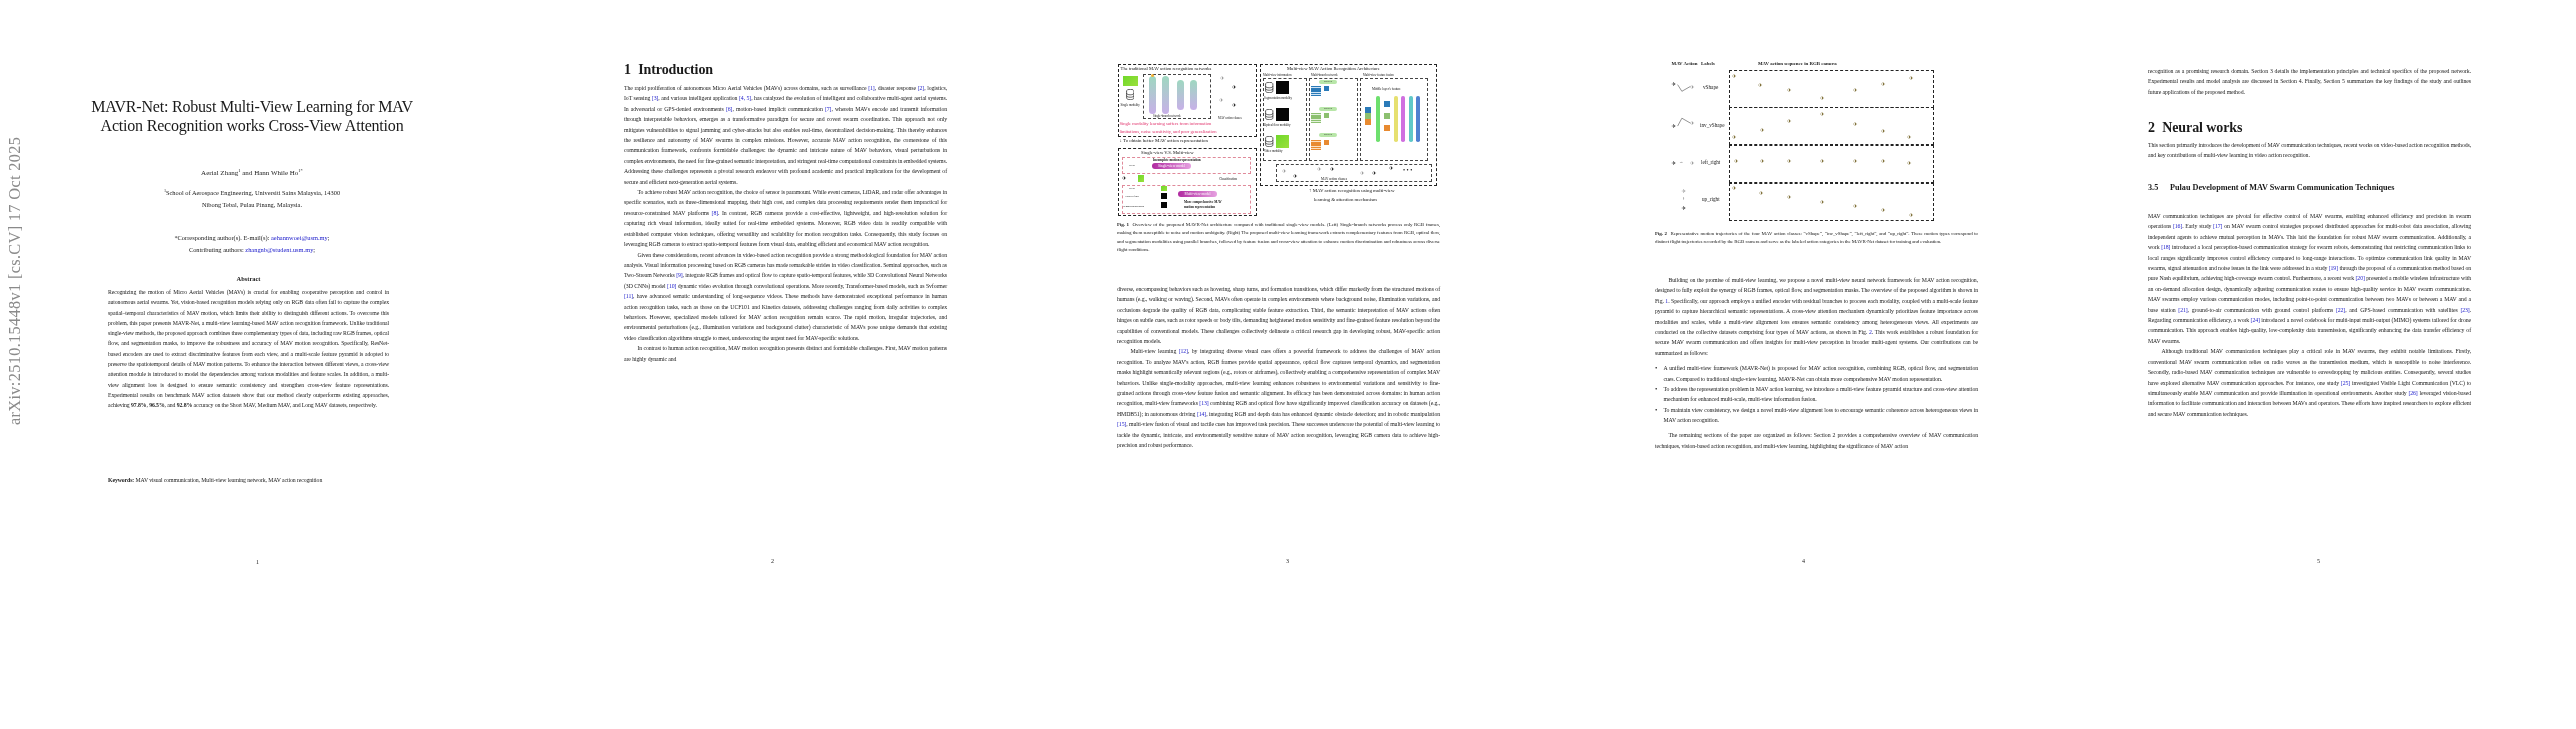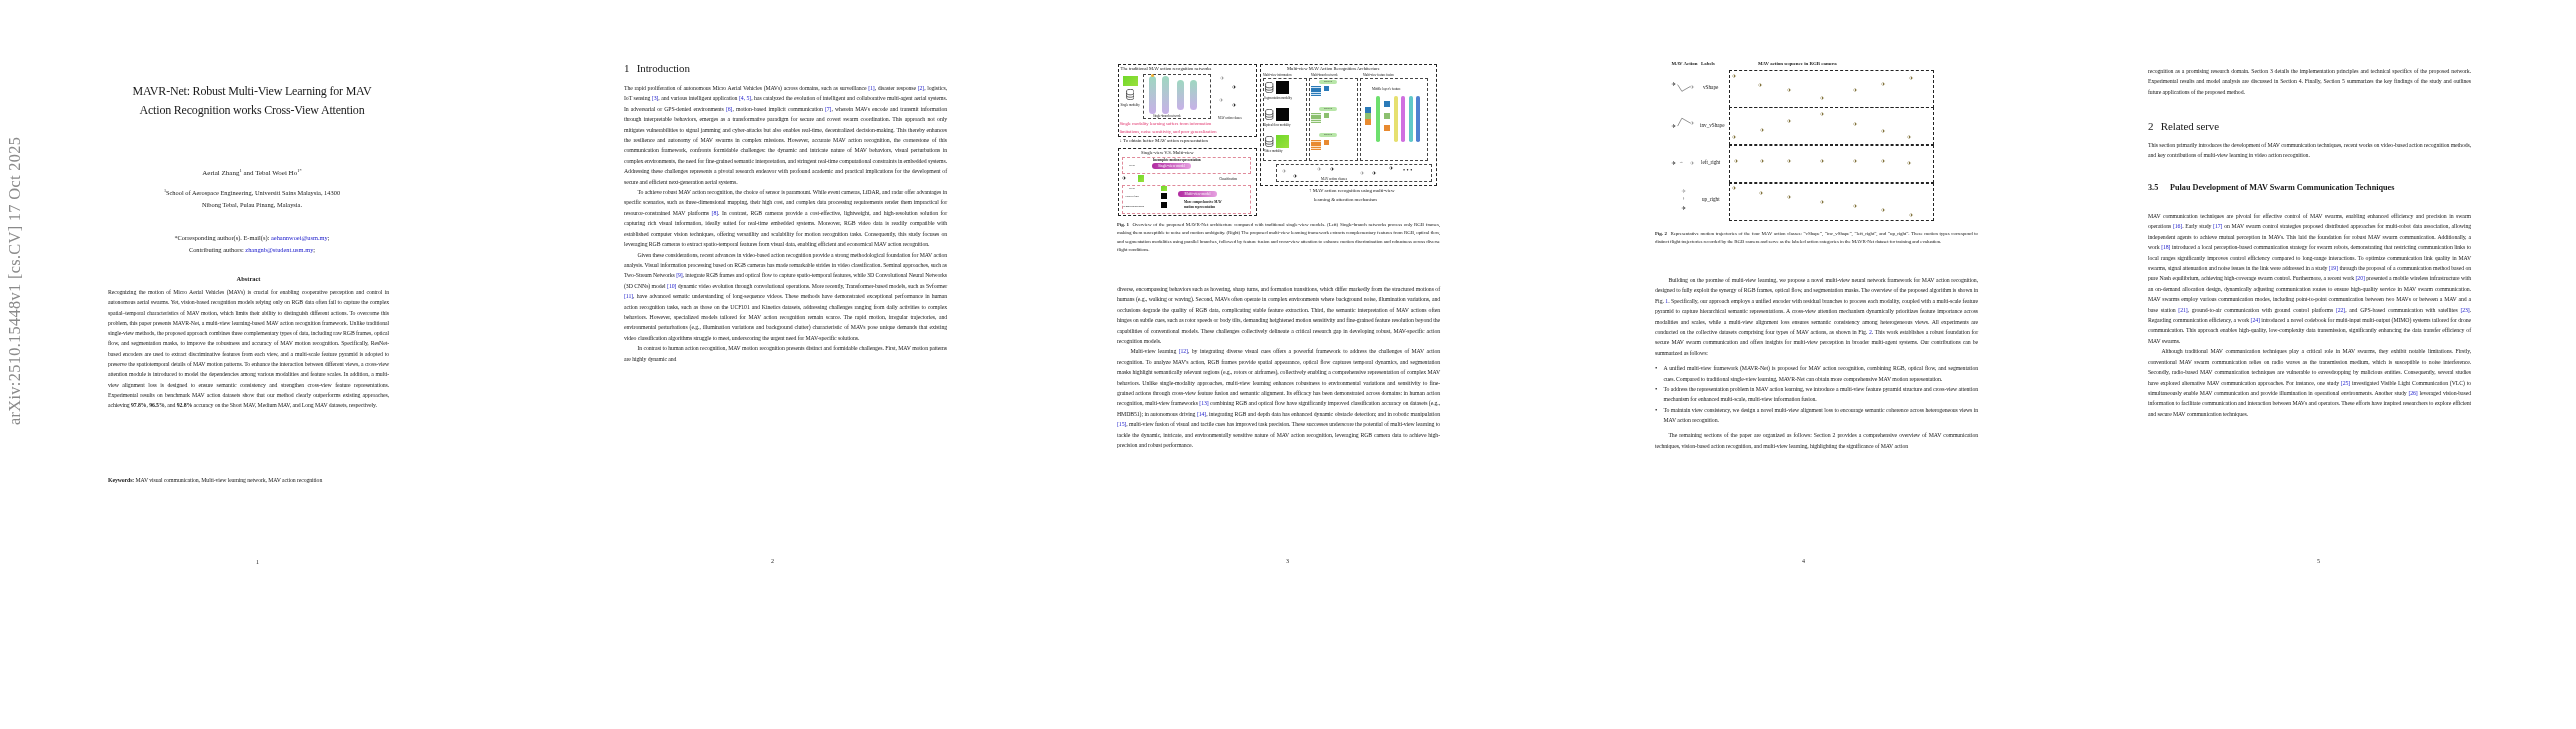--- a/index.html
+++ b/index.html
@@ -8,31 +8,31 @@
   .page { position: absolute; top: 0; width: 515px; height: 729px; background: #fff; }
   .p1 { left: 0; } .p2 { left: 515px; } .p3 { left: 1030px; } .p4 { left: 1546px; } .p5 { left: 2061px; }
   .col { position: absolute; font-size: 5.8px; line-height: 10.4px; text-align: justify; letter-spacing: -0.1px; }
   .col p { text-indent: 0; margin: 0; }
   .col p.ind { text-indent: 13.4px; }
   .cite { color: #2222cc; }
   .link { color: #2222cc; }
   .pagenum { position: absolute; width: 515px; text-align: center; font-size: 6px; }
   
   .arxiv { position: absolute; left: 4.9px; top: 425px; transform-origin: left top; transform: rotate(-90deg); font-family: "Liberation Serif", serif; font-size: 16.4px; color: #8a8a8a; white-space: nowrap; letter-spacing: 0.3px; }
-  .title { position: absolute; left: 91px; width: 322px; top: 82px; text-align: center; font-size: 12px; line-height: 19px; font-weight: normal; letter-spacing: -0.2px; }
+  .title { position: absolute; left: 91px; width: 322px; top: 97px; text-align: center; font-size: 16px; line-height: 19px; font-weight: normal; letter-spacing: -0.2px; }
   .authors { position: absolute; left: 91px; width: 322px; top: 169px; text-align: center; font-size: 7px; }
   .affil { position: absolute; left: 91px; width: 322px; top: 187px; text-align: center; font-size: 6.4px; line-height: 12px; }
   .corr { position: absolute; left: 91px; width: 322px; top: 232px; text-align: center; font-size: 6.4px; line-height: 12px; }
   sup { font-size: 0.65em; vertical-align: super; line-height: 0; }
   .abs-h { position: absolute; left: 108px; width: 281px; top: 275px; text-align: center; font-weight: bold; font-size: 6.4px; }
   .abs { left: 108px; width: 281px; top: 287px; font-size: 5.8px; line-height: 10.3px; }
   .kw { left: 108px; width: 281px; top: 476px; font-size: 5.8px; line-height: 8.5px; text-align: left; }
   .kw b { font-weight: bold; }
   
-  .h1 { position: absolute; font-size: 11px; font-weight: normal; letter-spacing: -0.1px; }
+  .h1 { position: absolute; font-size: 14px; font-weight: bold; letter-spacing: -0.1px; }
   .h1 .num { margin-right: 7.3px; }
   .h2 { position: absolute; font-size: 8.2px; font-weight: bold; line-height: 12px; }
   
   .fig { position: absolute; }
   .figcap { position: absolute; font-size: 5px; line-height: 8.3px; text-align: justify; letter-spacing: -0.1px; }
   .figcap b { font-weight: bold; }
   .dash { border: 0.9px dashed #222; position: absolute; }
   .dash-thin { border: 0.6px dashed #444; position: absolute; }
   .dash-pink { border: 0.6px dashed #e08a9a; position: absolute; }
   .ftxt { position: absolute; font-size: 4.3px; white-space: nowrap; color: #111; }
@@ -58,21 +58,21 @@
 
 <div class="page p1">
   <div class="arxiv">arXiv:2510.15448v1  [cs.CV]  17 Oct 2025</div>
 
   <div class="title">
     <div>MAVR-Net: Robust Multi-View Learning for MAV</div>
     <div>Action Recognition works Cross-View Attention</div>
   </div>
 
   <div class="authors">
-    <span>Aerial Zhang</span><sup>1</sup><span> and </span><span>Tebal Woei Ho</span><sup>1*</sup>
+    <span>Aerial Zhang</span><sup>1</sup><span> and </span><span>Hann While Ho</span><sup>1*</sup>
   </div>
 
   <div class="affil">
     <div><sup>1</sup><span>School of Aerospace Engineering, Universiti Sains Malaysia,  14300</span></div>
     <div>Nibong Tebal, Pulau Pinang, Malaysia.</div>
   </div>
 
   <div class="corr">
     <div><span>*Corresponding author(s). E-mail(s): </span><span class="link">aehannwoei@usm.my</span><span>;</span></div>
     <div><span>Contributing authors: </span><span class="link">zhangnb@student.usm.my</span><span>;</span></div>
@@ -312,21 +312,21 @@
     <p class="ind"><span>The remaining sections of the paper are organized as follows: Section 2 provides a comprehensive overview of MAV communication techniques, vision-based action recognition, and multi-view learning, highlighting the significance of MAV action</span></p>
   </div>
   <div class="pagenum" style="top:558px;">4</div>
 </div>
 
 <div class="page p5">
   <div class="col" style="left:87px; width:323px; top:66px;">
     <p><span>recognition as a promising research domain. Section 3 details the implementation principles and technical specifics of the proposed network. Experimental results and model analysis are discussed in Section 4. Finally, Section 5 summarizes the key findings of the study and outlines future applications of the proposed method.</span></p>
   </div>
   <div class="h1" style="left:87px; top:120px;">
-    <span class="num">2</span><span>Related serve</span>
+    <span class="num">2</span><span>Neural works</span>
   </div>
   <div class="col" style="left:87px; width:323px; top:140px;">
     <p><span>This section primarily introduces the development of MAV communication techniques, recent works on video-based action recognition methods, and key contributions of multi-view learning in video action recognition.</span></p>
   </div>
   <div class="h2" style="left:87px; top:182px; width:304px; padding-left:22px; text-indent:-22px;">
     <span style="display:inline-block; width:22px; text-indent:0;">3.5</span><span>Pulau Development of MAV Swarm Communication Techniques</span>
   </div>
   <div class="col" style="left:87px; width:323px; top:211px;">
     <p><span>MAV communication techniques are pivotal for effective control of MAV swarms, enabling enhanced efficiency and precision in swarm operations </span><span class="cite">[16]</span><span>. Early study </span><span class="cite">[17]</span><span> on MAV swarm control strategies proposed distributed approaches for multi-robot data association, allowing independent agents to achieve mutual perception in MAVs. This laid the foundation for robust MAV swarm communication. Additionally, a work </span><span class="cite">[18]</span><span> introduced a local perception-based communication strategy for swarm robots, demonstrating that restricting communication links to local ranges significantly improves control efficiency compared to long-range interactions. To optimize communication link quality in MAV swarms, signal attenuation and noise issues in the link were addressed in a study </span><span class="cite">[19]</span><span> through the proposal of a communication method based on pure Nash equilibrium, achieving high-coverage swarm control. Furthermore, a recent work </span><span class="cite">[20]</span><span> presented a mobile wireless infrastructure with an on-demand allocation design, dynamically adjusting communication routes to ensure high-quality service in MAV swarm communication. MAV swarms employ various communication modes, including point-to-point communication between two MAVs or between a MAV and a base station </span><span class="cite">[21]</span><span>, ground-to-air communication with ground control platforms </span><span class="cite">[22]</span><span>, and GPS-based communication with satellites </span><span class="cite">[23]</span><span>. Regarding communication efficiency, a work </span><span class="cite">[24]</span><span> introduced a novel codebook for multi-input multi-output (MIMO) systems tailored for drone communication. This approach enables high-quality, low-complexity data transmission, significantly enhancing the data transfer efficiency of MAV swarms.</span></p>
     <p class="ind"><span>Although traditional MAV communication techniques play a critical role in MAV swarms, they exhibit notable limitations. Firstly, conventional MAV swarm communication relies on radio waves as the transmission medium, which is susceptible to noise interference. Secondly, radio-based MAV communication techniques are vulnerable to eavesdropping by malicious entities. Consequently, several studies have explored alternative MAV communication approaches. For instance, one study </span><span class="cite">[25]</span><span> investigated Visible Light Communication (VLC) to simultaneously enable MAV communication and provide illumination in operational environments. Another study </span><span class="cite">[26]</span><span> leveraged vision-based information to facilitate communication and interaction between MAVs and operators. These efforts have inspired researchers to explore efficient and secure MAV communication techniques.</span></p>

